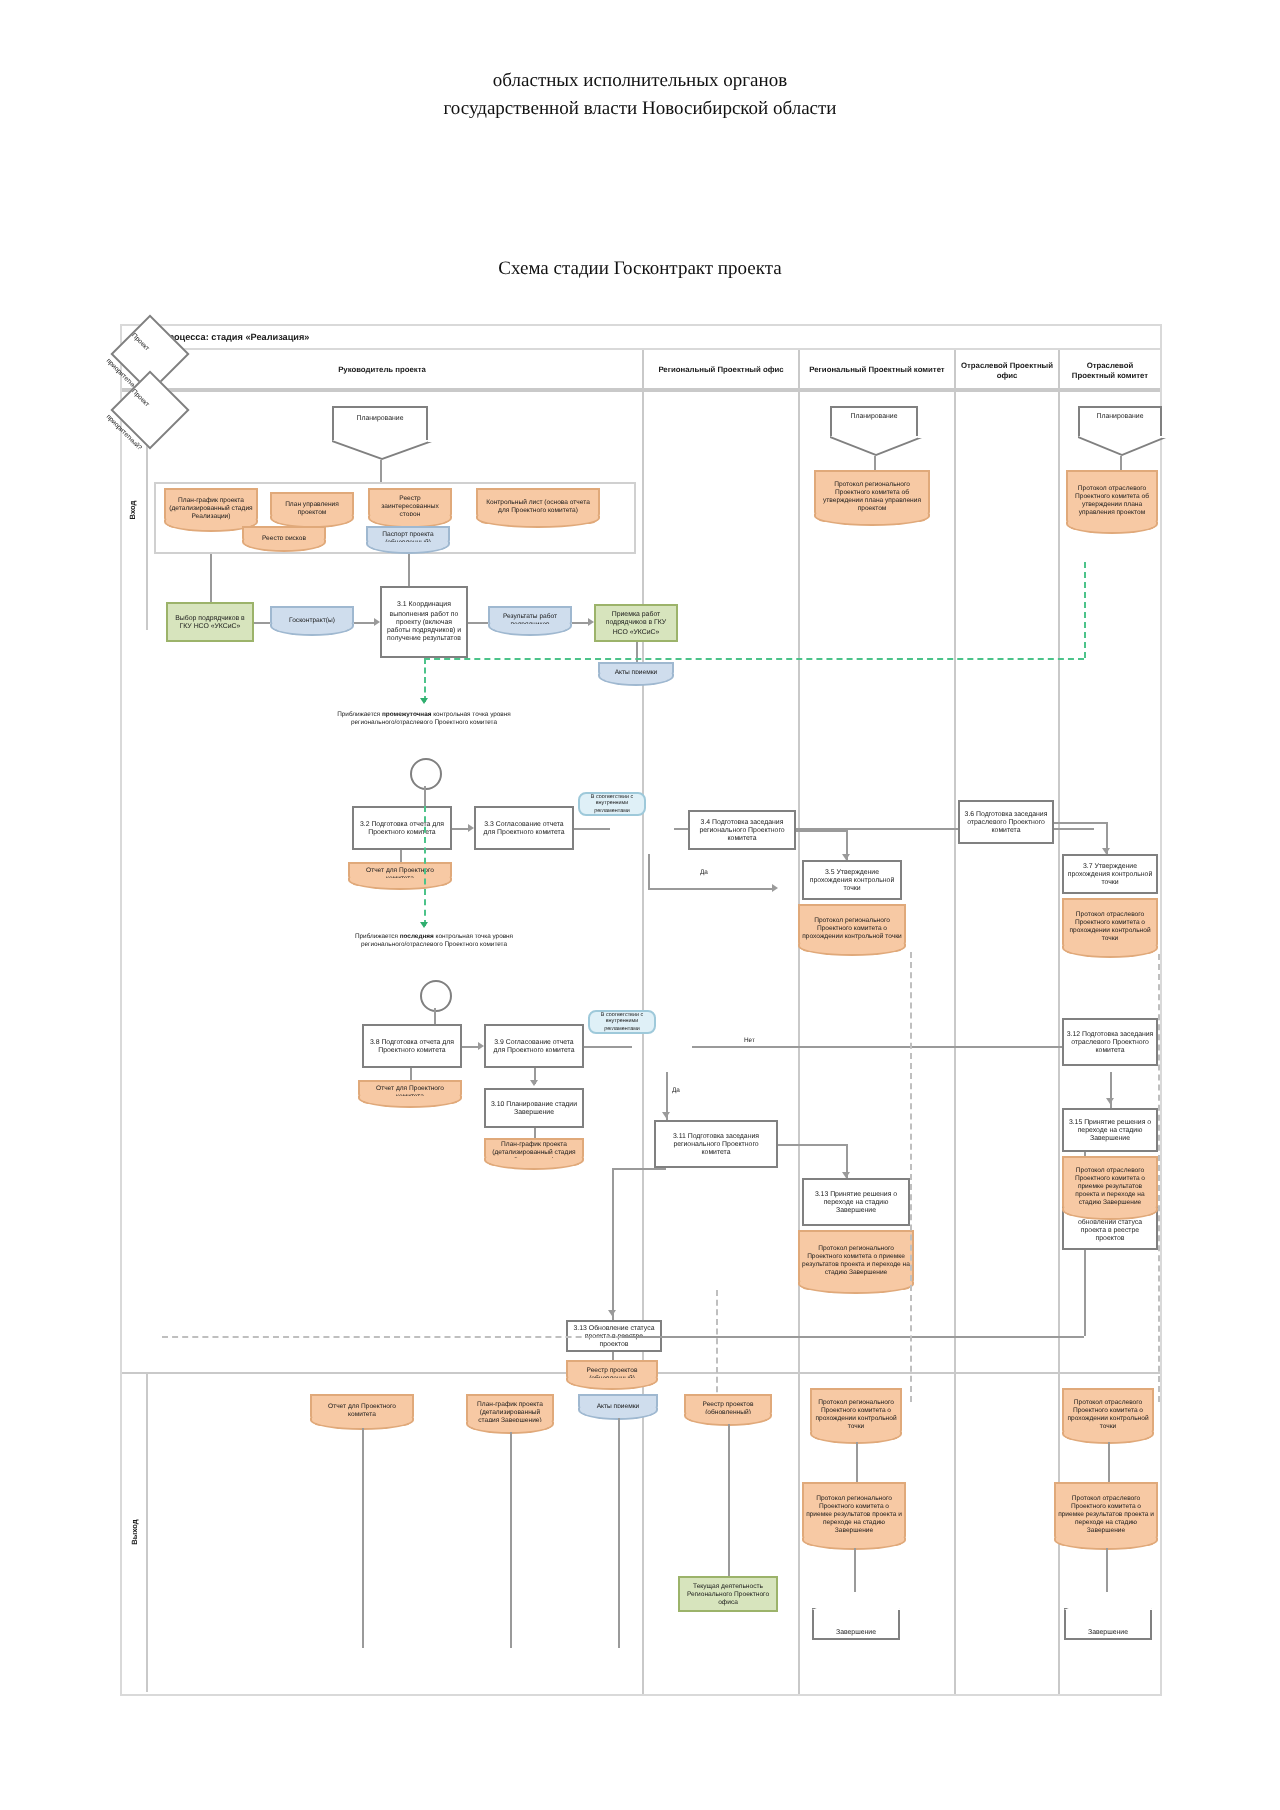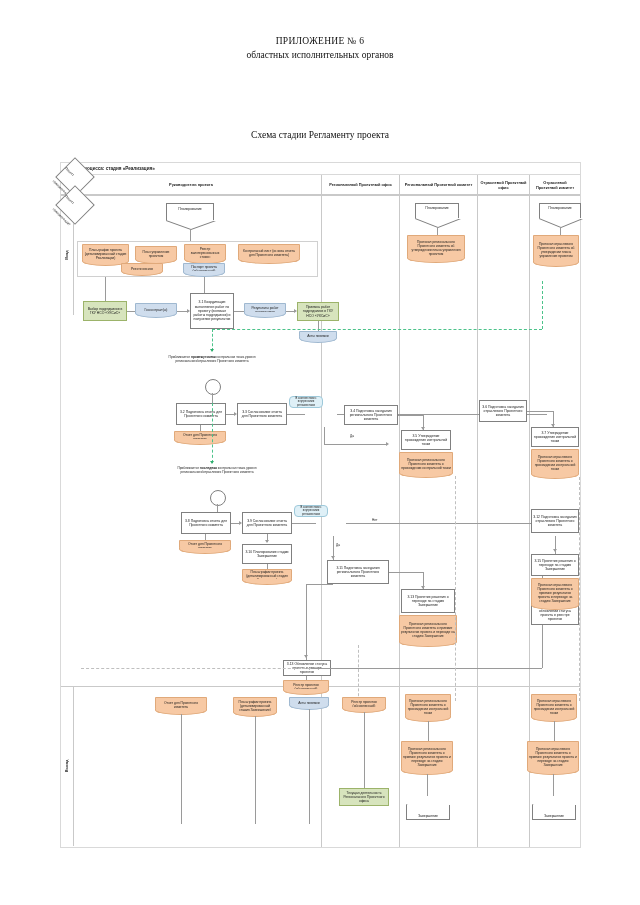--- a/index.html
+++ b/index.html
@@ -154,24 +154,24 @@
   .dashgray-v{position:absolute;width:0;border-left:1px dashed #bfbfbf;}
   .dashgray-h{position:absolute;height:0;border-top:1px dashed #bfbfbf;}
   .arrow-d{position:absolute;width:0;height:0;border-left:2px solid transparent;border-right:2px solid transparent;border-top:3px solid #9a9a9a;}
   .arrow-d.green{border-top-color:#2fae6e;}
   .arrow-r{position:absolute;width:0;height:0;border-top:2px solid transparent;border-bottom:2px solid transparent;border-left:3px solid #9a9a9a;}
 </style>
 </head>
 <body>
 
 <div id="doc-header">
-  <span class="hl first">ПРИЛОЖЕНИЕ № 6</span>
   <span class="hl">областных исполнительных органов</span>
+  <span class="hl">государственной власти Новосибирской области</span>
 </div>
-<div id="doc-title">Схема стадии Регламенту проекта</div>
+<div id="doc-title">Схема стадии Госконтракт проекта</div>
 
 <div id="diagram">
 
   <div id="diagram-title">Схема процесса: стадия «Реализация»</div>
 
   <div id="lane-headers">
     <div class="lane-head" style="left:0;width:260px;">Руководитель проекта</div>
     <div class="lane-head" style="left:260px;width:78px;">Региональный Проектный офис</div>
     <div class="lane-head" style="left:338px;width:78px;">Региональный Проектный комитет</div>
     <div class="lane-head" style="left:416px;width:52px;">Отраслевой Проектный офис</div>

